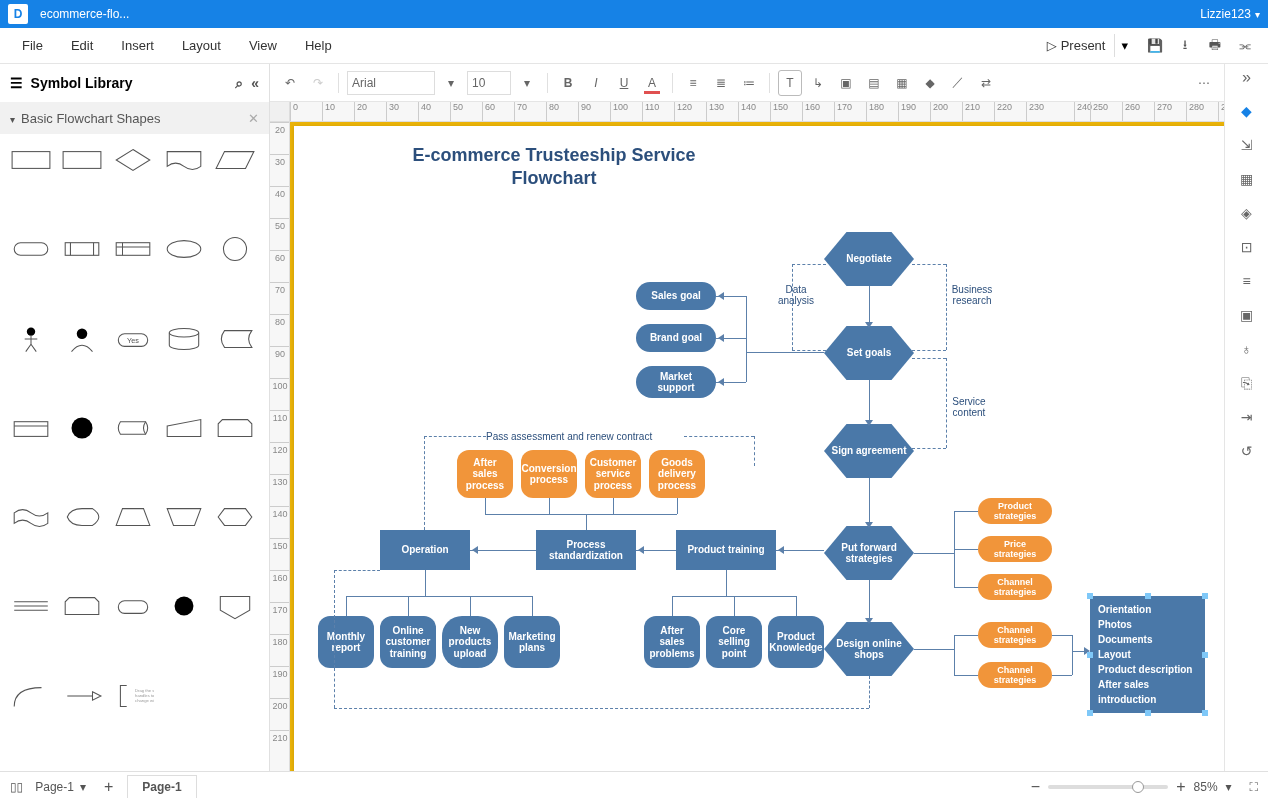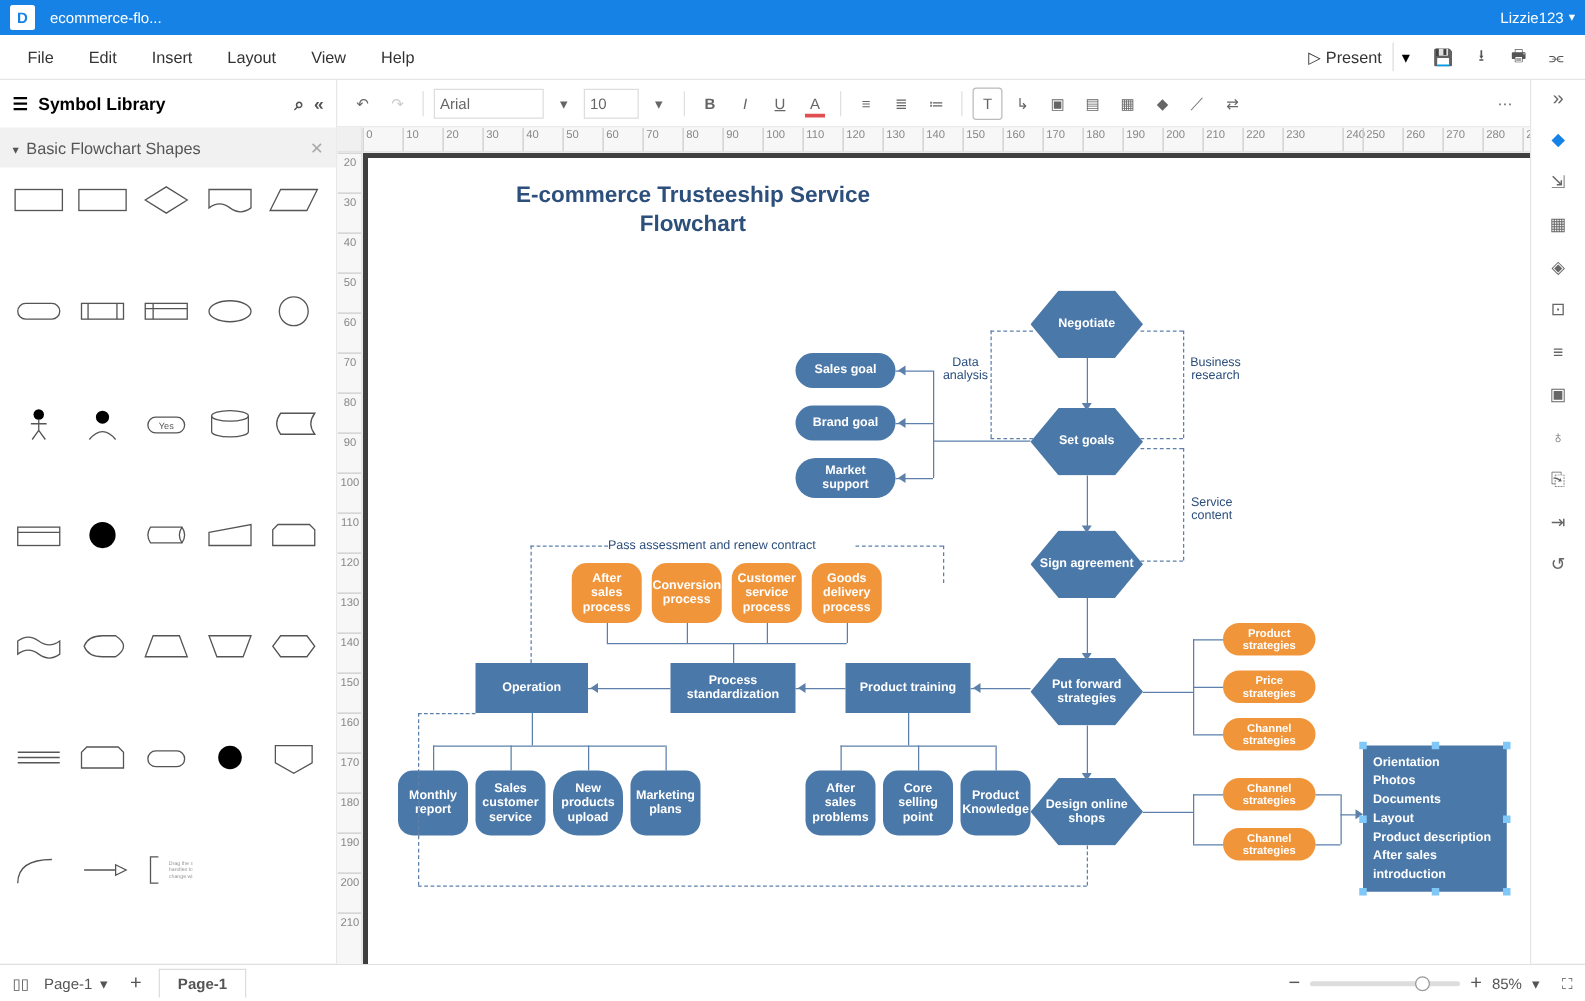--- a/index.html
+++ b/index.html
@@ -44,21 +44,21 @@
 .toolbar .font-combo { width: 88px; }
 .toolbar .size-combo { width: 44px; }
 .toolbar .more { margin-left:auto; }
 
 .ruler-corner { position:absolute; top:38px; left:0; width:20px; height:20px; background:#f0f0f0; border-right:1px solid #ddd; border-bottom:1px solid #ddd; z-index:3;}
 .ruler-h { position:absolute; top:38px; left:20px; right:0; height:20px; background:#f7f7f7; border-bottom:1px solid #ddd; overflow:hidden; z-index:2; font-size:9px; color:#888;}
 .ruler-h .tick { position:absolute; top:0; height:20px; border-left:1px solid #ccc; padding-left:2px; line-height:10px;}
 .ruler-v { position:absolute; top:58px; left:0; bottom:0; width:20px; background:#f7f7f7; border-right:1px solid #ddd; overflow:hidden; z-index:2; font-size:9px; color:#888;}
 .ruler-v .tick { position:absolute; left:0; width:20px; border-top:1px solid #ccc; padding-top:2px; text-align:center;}
 
-.canvas-wrap { position:absolute; top:58px; left:20px; right:0; bottom:0; overflow:auto; background:#404040; }
+.canvas-wrap { position:absolute; top:58px; left:20px; right:0; bottom:0; overflow:auto; background:#eab308; }
 .page { width: 940px; min-height: 680px; background:#fff; margin: 4px 0 20px 4px; box-shadow: 0 1px 4px rgba(0,0,0,0.15); position:relative; }
 
 
 .right { width: 44px; border-left: 1px solid #e5e5e5; background:#fff; display:flex;flex-direction:column;align-items:center; padding-top:6px; gap:12px; }
 .right .collapse { transform: rotate(180deg); cursor:pointer;color:#666; }
 .right .ricon { width:22px;height:22px;display:flex;align-items:center;justify-content:center;cursor:pointer;color:#666;font-size:14px; }
 .right .ricon.active { color:#1682e6; }
 
 
 .statusbar { height: 30px; border-top: 1px solid #e0e0e0; display:flex; align-items:center; padding:0 10px; font-size:12px; color:#555; background:#fff;}
@@ -447,21 +447,21 @@
 
         <div class="hline" style="top:170px; left:422px; width:30px;"></div>
         <div class="hline" style="top:212px; left:422px; width:30px;"></div>
         <div class="hline" style="top:256px; left:422px; width:30px;"></div>
         <div class="vline" style="left:452px; top:170px; height:86px;"></div>
         <div class="hline" style="top:226px; left:452px; width:78px;"></div>
         <div class="arrow-l" style="left:424px; top:166px;"></div>
         <div class="arrow-l" style="left:424px; top:208px;"></div>
         <div class="arrow-l" style="left:424px; top:252px;"></div>
 
-        <div class="lbl" style="left:453px; top:158px; width:50px; text-align:center;">Data analysis</div>
+        <div class="lbl" style="left:477px; top:158px; width:50px; text-align:center;">Data analysis</div>
         <div class="lbl" style="left:650px; top:158px; width:56px; text-align:center;">Business research</div>
         <div class="lbl" style="left:650px; top:270px; width:50px; text-align:center;">Service content</div>
         <div class="lbl" style="left:192px; top:305px;">Pass assessment and renew contract</div>
 
         <div class="vline-d" style="left:498px; top:138px; height:86px; border-left-style:dashed;"></div>
         <div class="hline-d" style="top:138px; left:498px; width:34px;"></div>
         <div class="hline-d" style="top:224px; left:498px; width:34px;"></div>
         <div class="vline-d" style="left:652px; top:138px; height:86px;"></div>
         <div class="hline-d" style="top:138px; left:618px; width:34px;"></div>
         <div class="hline-d" style="top:224px; left:618px; width:34px;"></div>
@@ -487,21 +487,21 @@
         <div class="node pill-orange" style="left:355px; top:324px;">Goods delivery process</div>
 
         <div class="vline" style="left:191px; top:372px; height:16px;"></div>
         <div class="vline" style="left:255px; top:372px; height:16px;"></div>
         <div class="vline" style="left:319px; top:372px; height:16px;"></div>
         <div class="vline" style="left:383px; top:372px; height:16px;"></div>
         <div class="hline" style="top:388px; left:191px; width:192px;"></div>
         <div class="vline" style="left:292px; top:388px; height:16px;"></div>
 
         <div class="node pill-blue" style="left:24px; top:490px;">Monthly report</div>
-        <div class="node pill-blue" style="left:86px; top:490px;">Sales customer service</div>
+        <div class="node pill-blue" style="left:86px; top:490px;">Online customer training</div>
         <div class="node pill-blue" style="left:148px; top:490px;border-radius:20px;">New products upload</div>
         <div class="node pill-blue" style="left:210px; top:490px;">Marketing plans</div>
         <div class="vline" style="left:52px; top:470px; height:20px;"></div>
         <div class="vline" style="left:114px; top:470px; height:20px;"></div>
         <div class="vline" style="left:176px; top:470px; height:20px;"></div>
         <div class="vline" style="left:238px; top:470px; height:20px;"></div>
         <div class="hline" style="top:470px; left:52px; width:186px;"></div>
         <div class="vline" style="left:131px; top:444px; height:26px;"></div>
 
         <div class="node pill-blue" style="left:350px; top:490px;">After sales problems</div>

